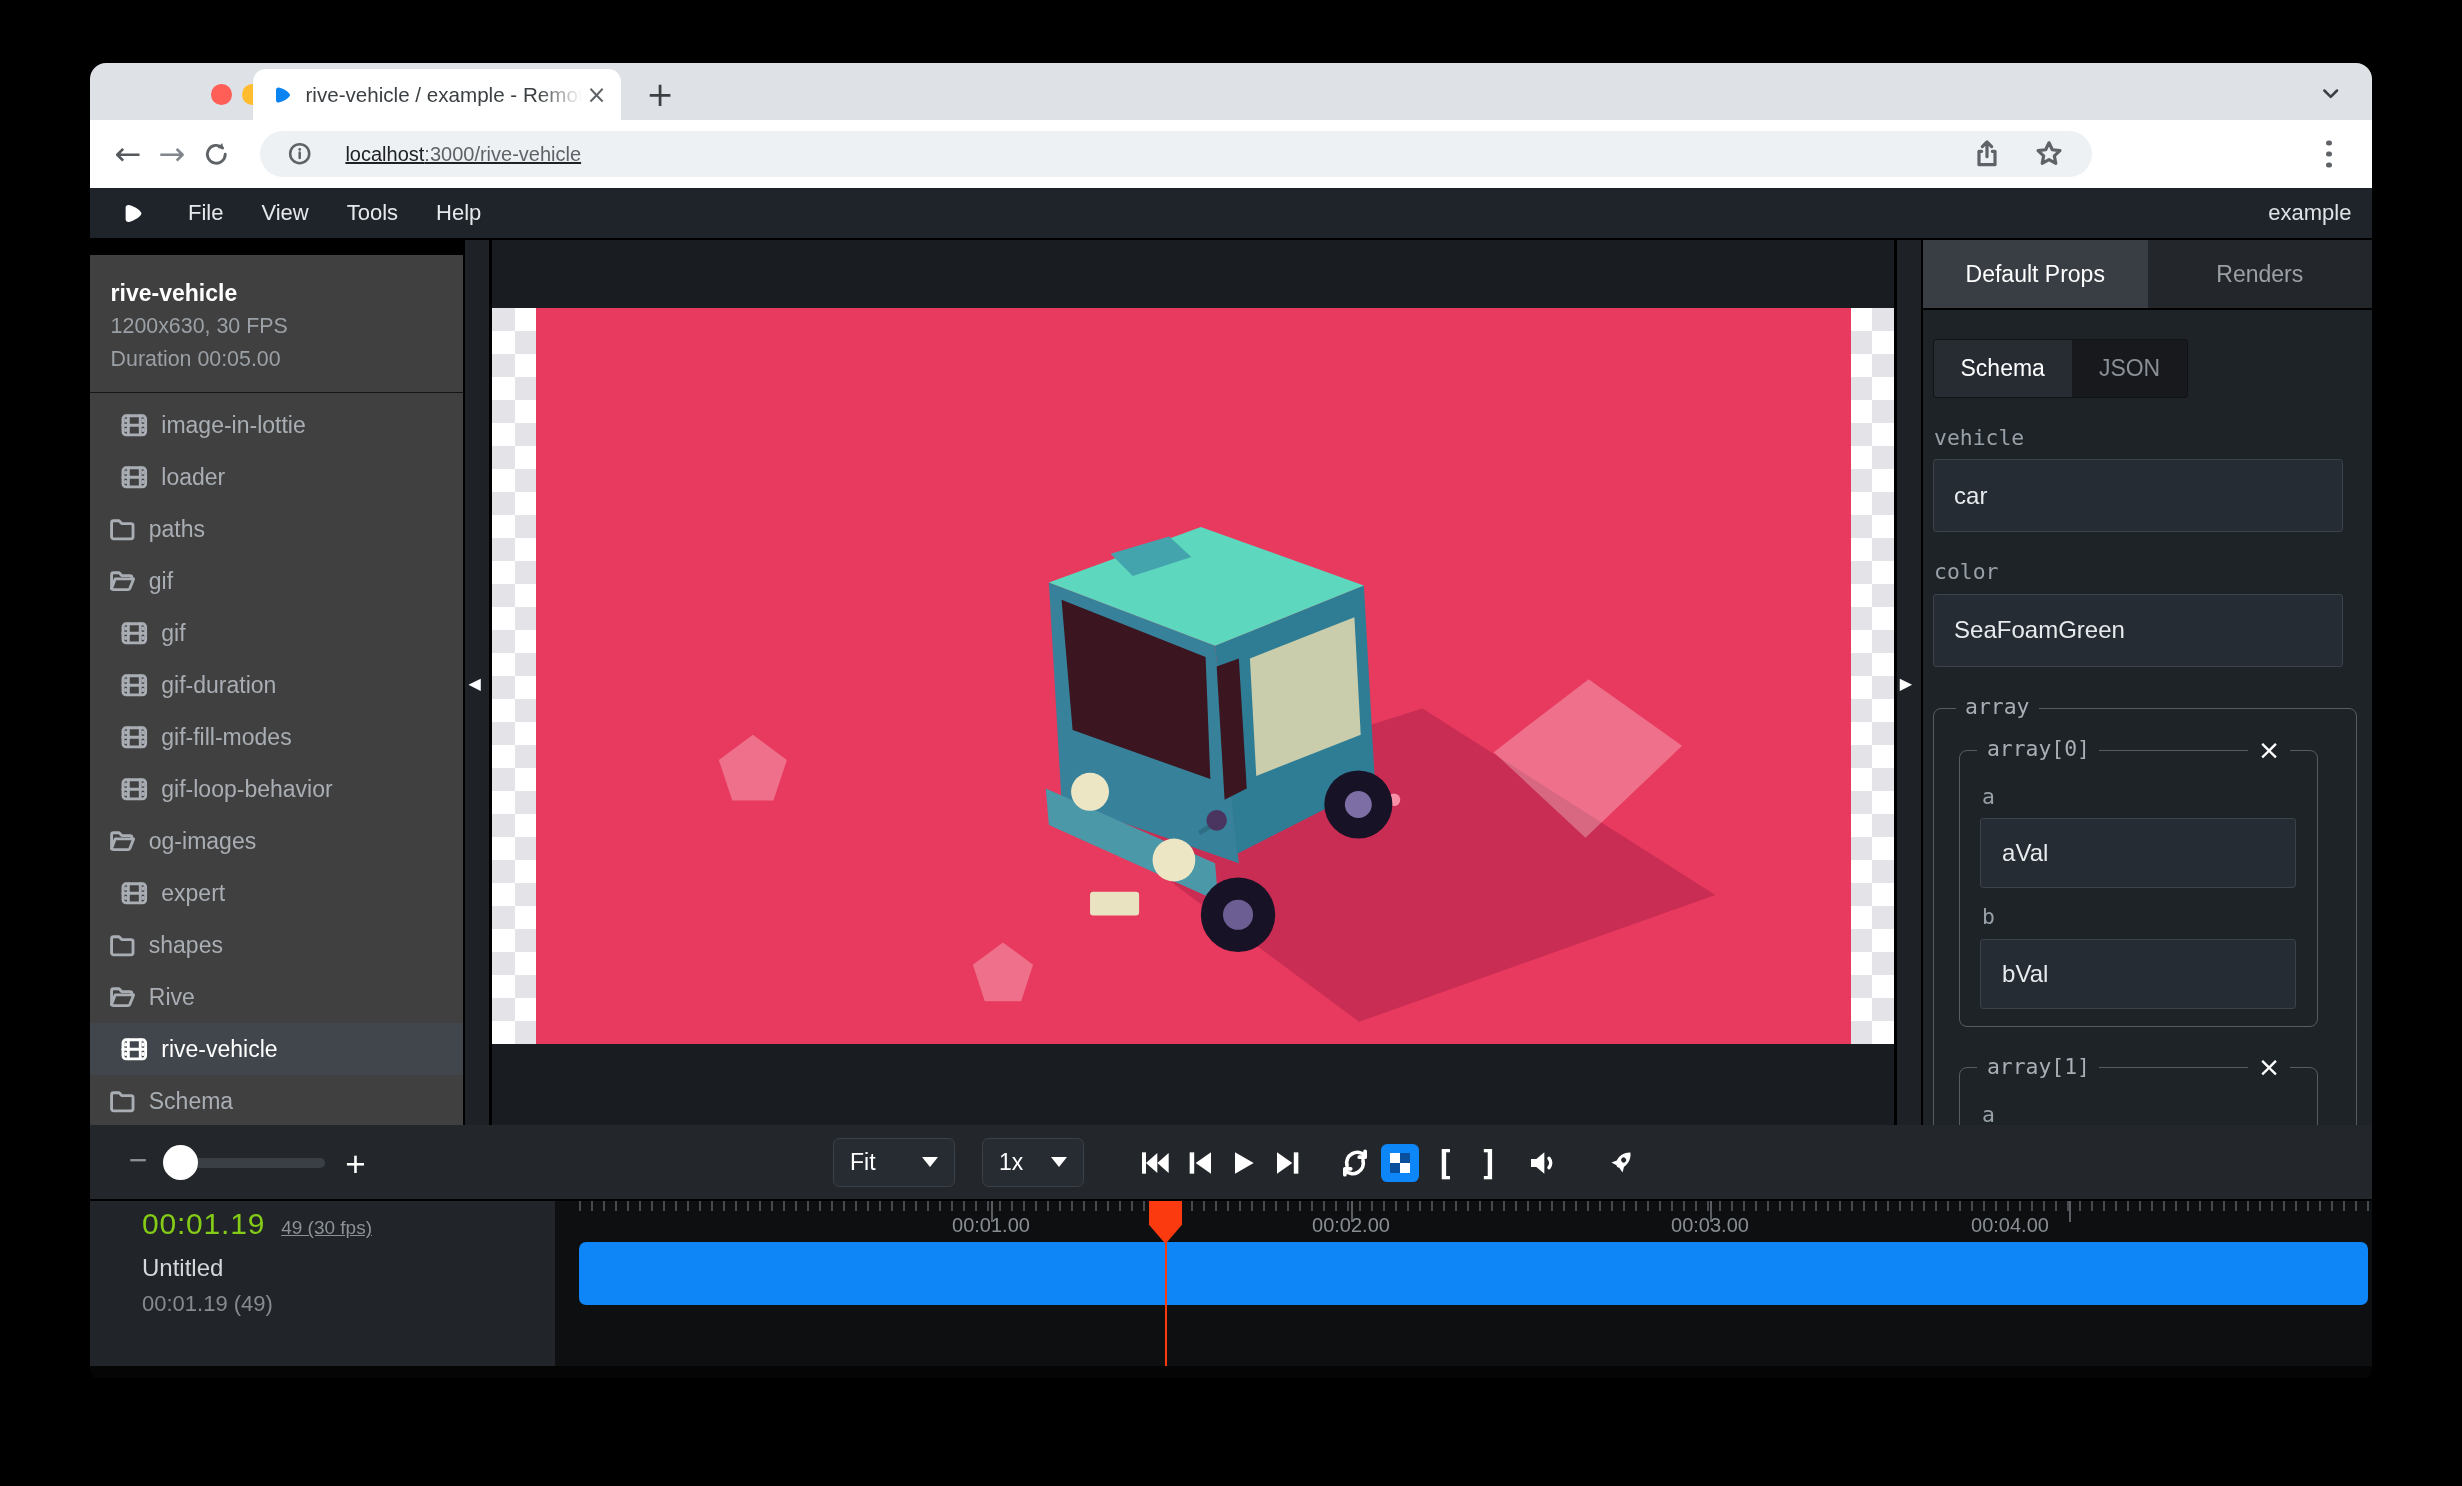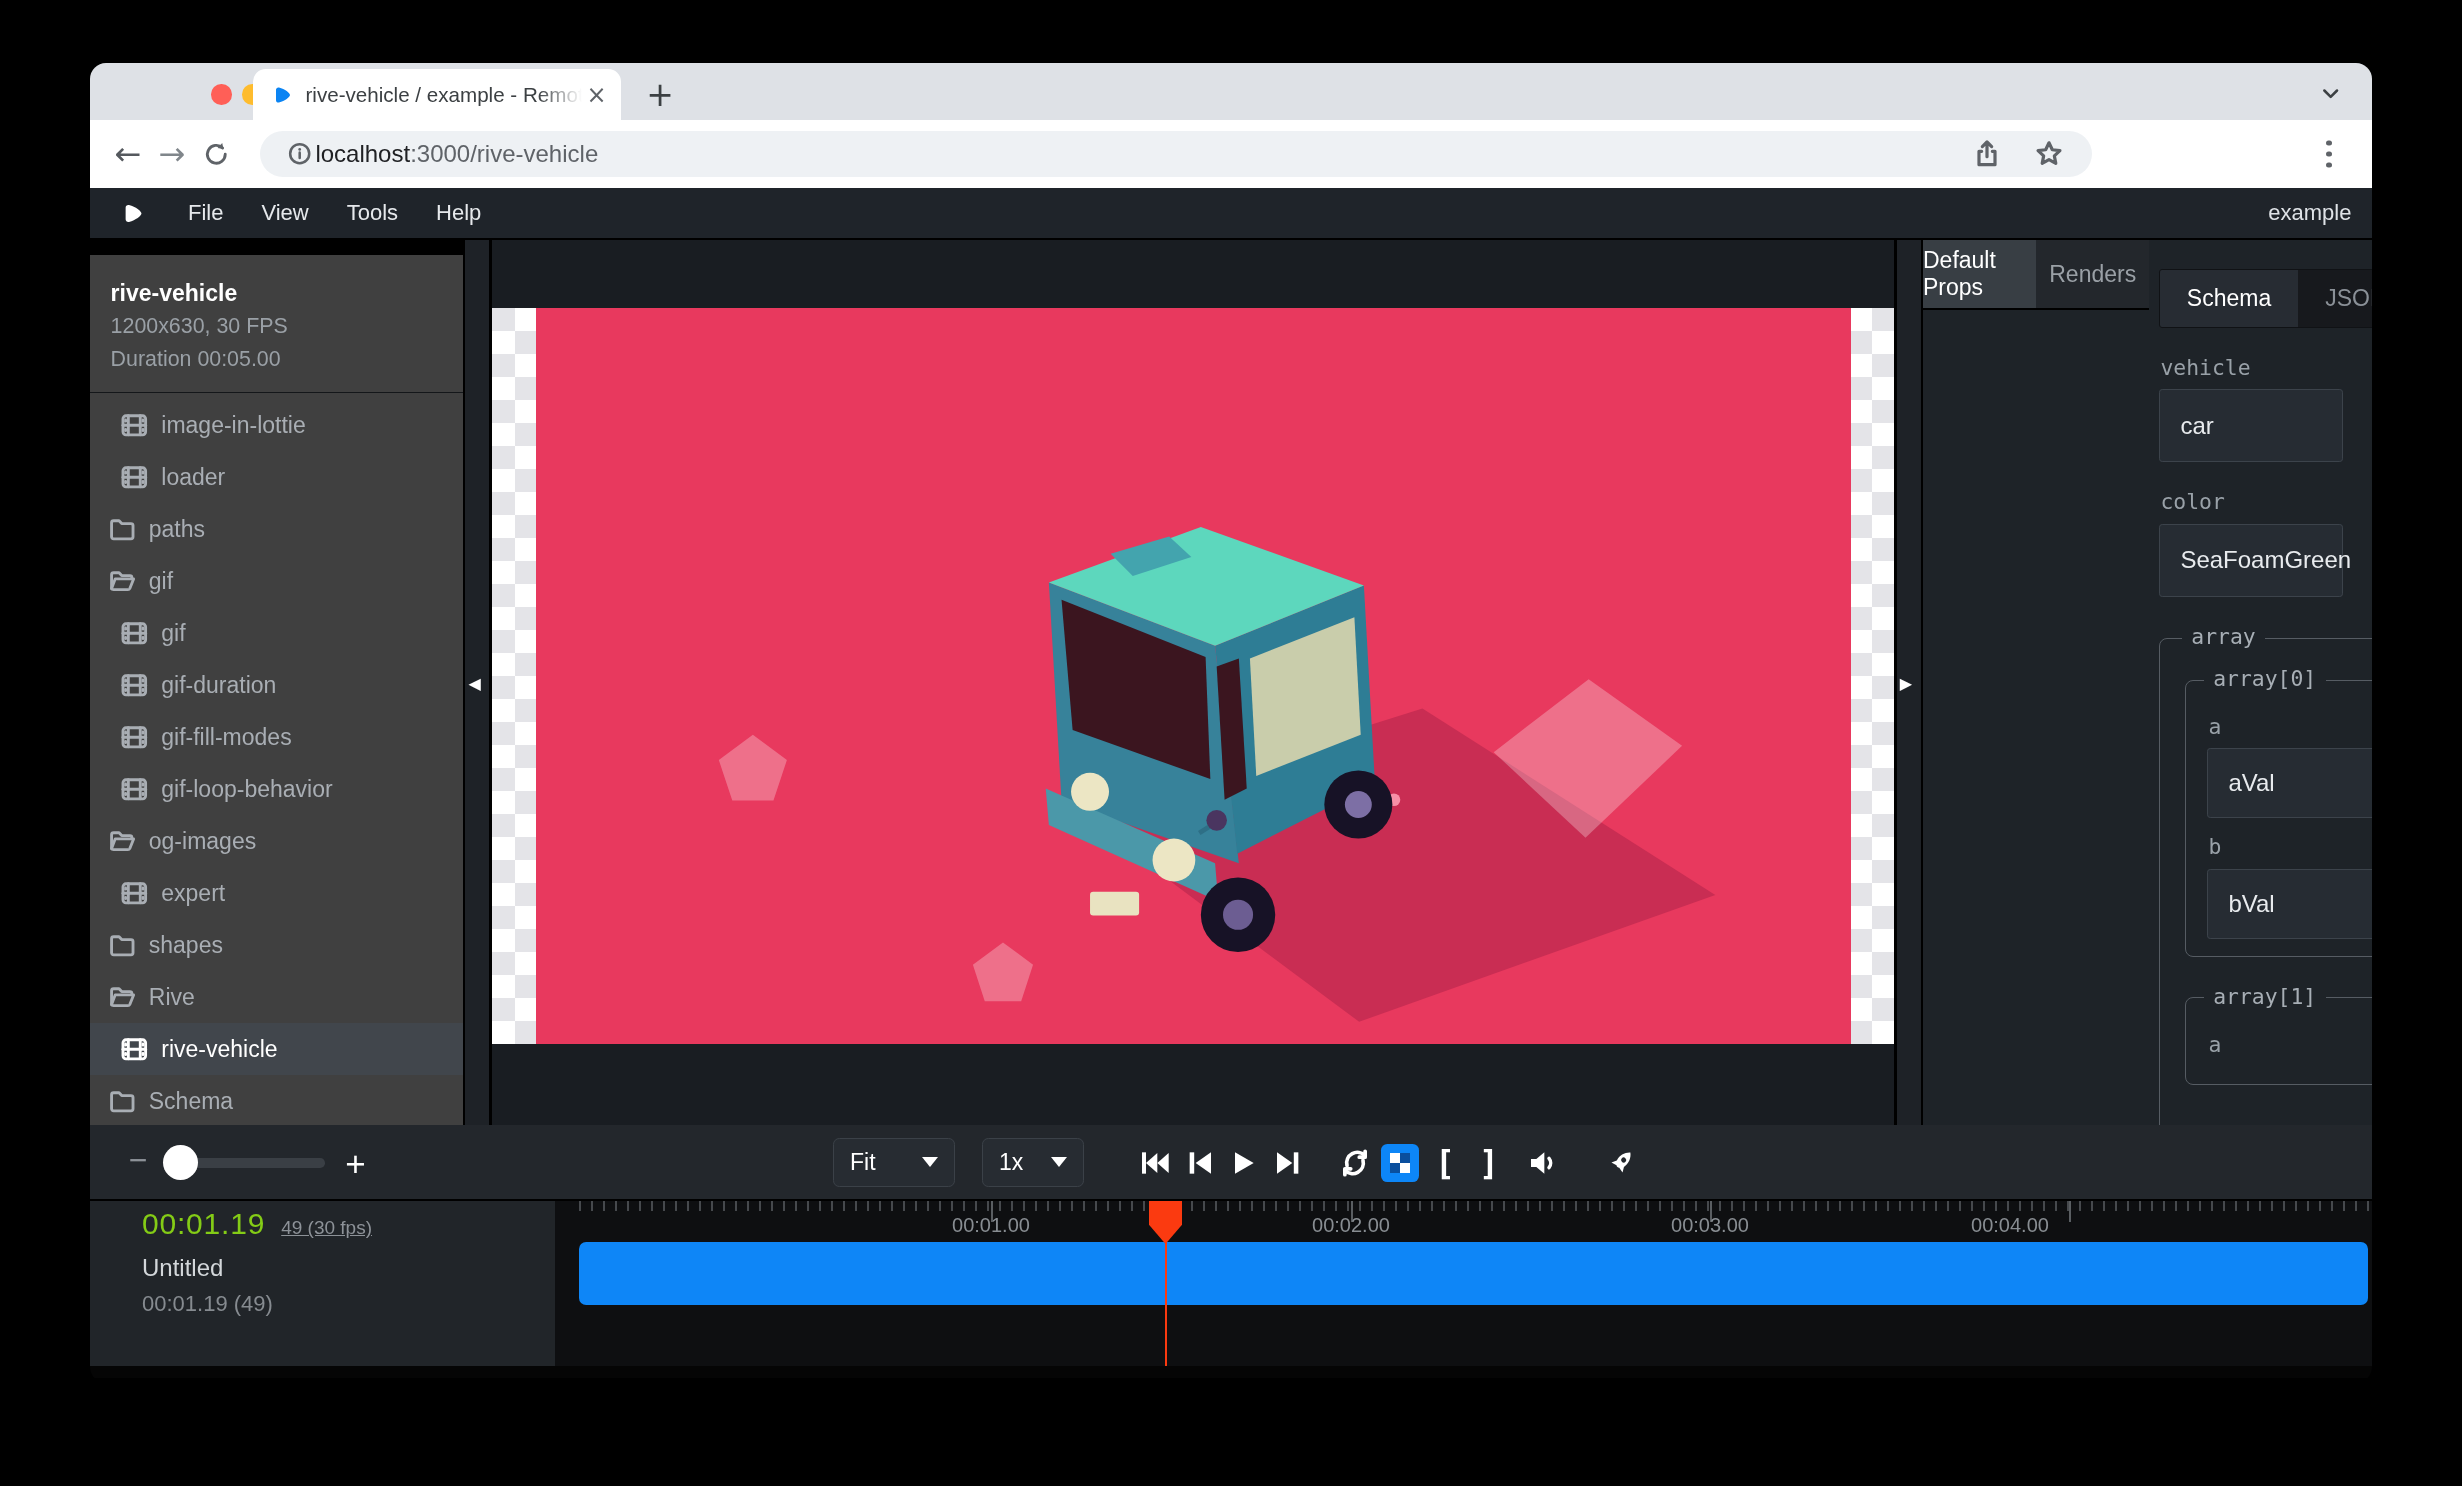--- a/index.html
+++ b/index.html
@@ -20,42 +20,42 @@
   .tab-close { flex:0 0 auto; font-size:24px; color:#5f6368; margin-left:4.8px; line-height:1; font-family:"DejaVu Sans", sans-serif; }
   .newtab { position:absolute; left:551px; top:12.7px; width:38px; height:38px; display:flex; align-items:center; justify-content:center; font-size:33px; color:#3c4043; font-family:"DejaVu Sans", sans-serif; }
   .strip-chevron { position:absolute; right:28.6px; top:17.5px; width:25.4px; height:25.4px; color:#3c4043; }
 
   .chromebar { position:relative; height:68px; background:#fff; display:flex; align-items:center; }
   .navbtn { width:44px; height:44px; display:flex; align-items:center; justify-content:center; color:#5f6368; font-size:32px; font-family:"DejaVu Sans", sans-serif; }
   .navbtn.back { margin-left:16px; color:#55595e; }
   .navbtn.fwd { color:#80868b; }
   .omnibox { position:relative; margin-left:22px; width:1832px; height:46px; border-radius:23px; background:#eef1f4; display:flex; align-items:center; padding:0 27px; }
   .omni-info { width:25.4px; height:25.4px; color:#5f6368; flex:0 0 auto; }
-  .omni-url { margin-left:3px; font-size:24px; color:#202124; white-space:nowrap; }
+  .omni-url { margin-left:33px; font-size:20px; color:#202124; white-space:nowrap;text-decoration:underline; }
   .omni-url .rest { color:#5f6368; }
   .omni-spacer { flex:1; }
   .omni-ic { width:32px; height:32px; color:#5f6368; margin-left:30px; flex:0 0 auto; }
   .dots { position:absolute; right:27px; top:50%; transform:translateY(-50%); width:32px; height:35px; display:flex; flex-direction:column; align-items:center; justify-content:center; gap:5.6px; }
   .dots i { width:5.6px; height:5.6px; border-radius:50%; background:#5f6368; }
 
   
   .menubar { height:52px; background:#1f242a; display:flex; align-items:center; border-bottom:2.4px solid #000; }
   .applogo { width:27px; height:27px; margin-left:30px; }
   .menu-item { color:#e6e9ec; font-size:22px; padding:0 19px; }
   .menu-item:first-of-type { margin-left:22px; }
   .menu-right { margin-left:auto; margin-right:20.6px; color:#dfe3e7; font-size:22px; }
 
   
   .content { display:flex; height:885px; background:#000; }
   .sidebar { width:373px; background:#404040; flex:0 0 auto; overflow:hidden;margin-top:15px; }
   .vline { width:2.4px; background:#000; flex:0 0 auto; }
   .gutter { width:24px; background:#1e2227; flex:0 0 auto; position:relative; }
   .gutter .arrow { position:absolute; top:50%; transform:translateY(-50%); color:#fff; font-size:16px; left:3.2px; font-family:"DejaVu Sans", sans-serif; }
   .preview { flex:1; position:relative; background:#191d22; overflow:hidden; }
-  .rightpanel { width:449px; background:#1e2328; flex:0 0 auto; display:flex; flex-direction:row; overflow:hidden; }
+  .rightpanel { width:449px; background:#1e2328; flex:0 0 auto; display:flex; flex-direction:column; overflow:hidden; }
 
   
   .sb-head { padding:25.4px 0 20.6px 20.6px; border-bottom:1.6px solid #14171a; }
   .sb-title { color:#fff; font-weight:bold; font-size:23px; }
   .sb-meta, .sb-dur { color:#9aa0a6; font-size:21.4px; margin-top:7.1px; }
   .sb-list { padding-top:6.3px; }
   .sb-item { height:52px; display:flex; align-items:center; color:#a9aeb4; font-size:23px; }
   .sb-item .ic { width:28.6px; height:28.6px; flex:0 0 auto; margin-left:17.5px; }
   .sb-item.indent .ic { margin-left:30px; }
   .sb-item .lbl { margin-left:12.7px; white-space:nowrap; }

